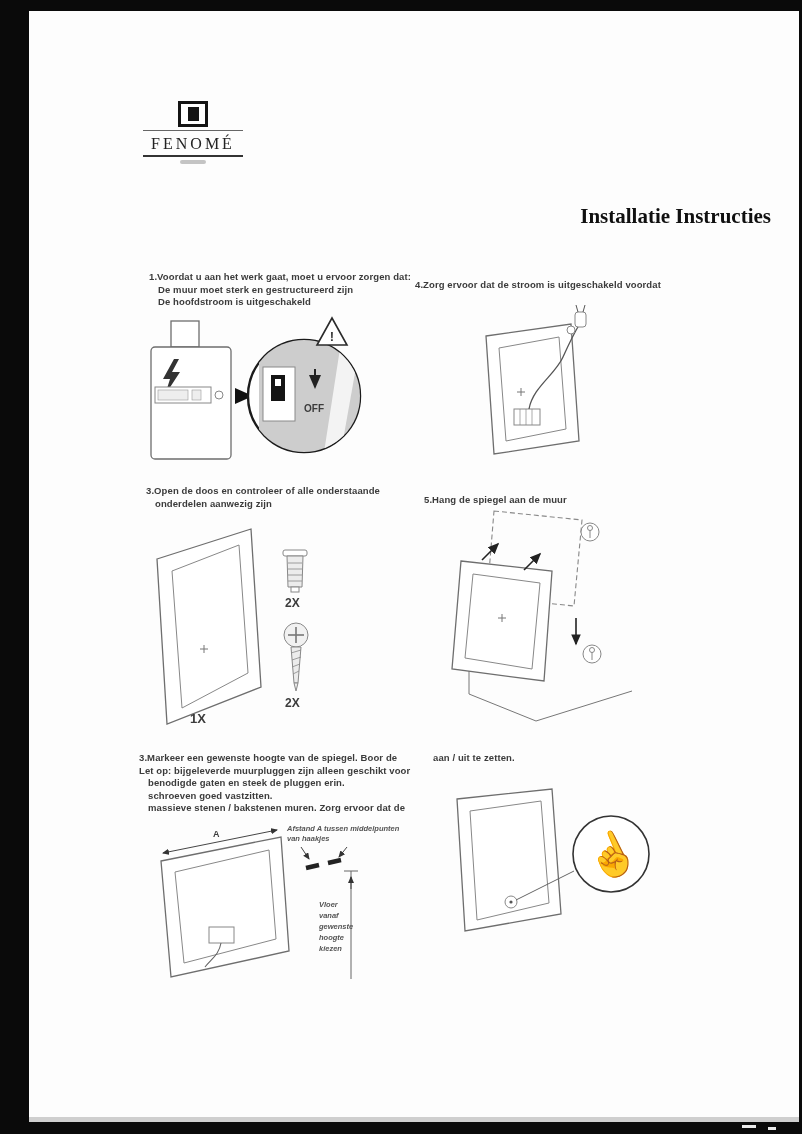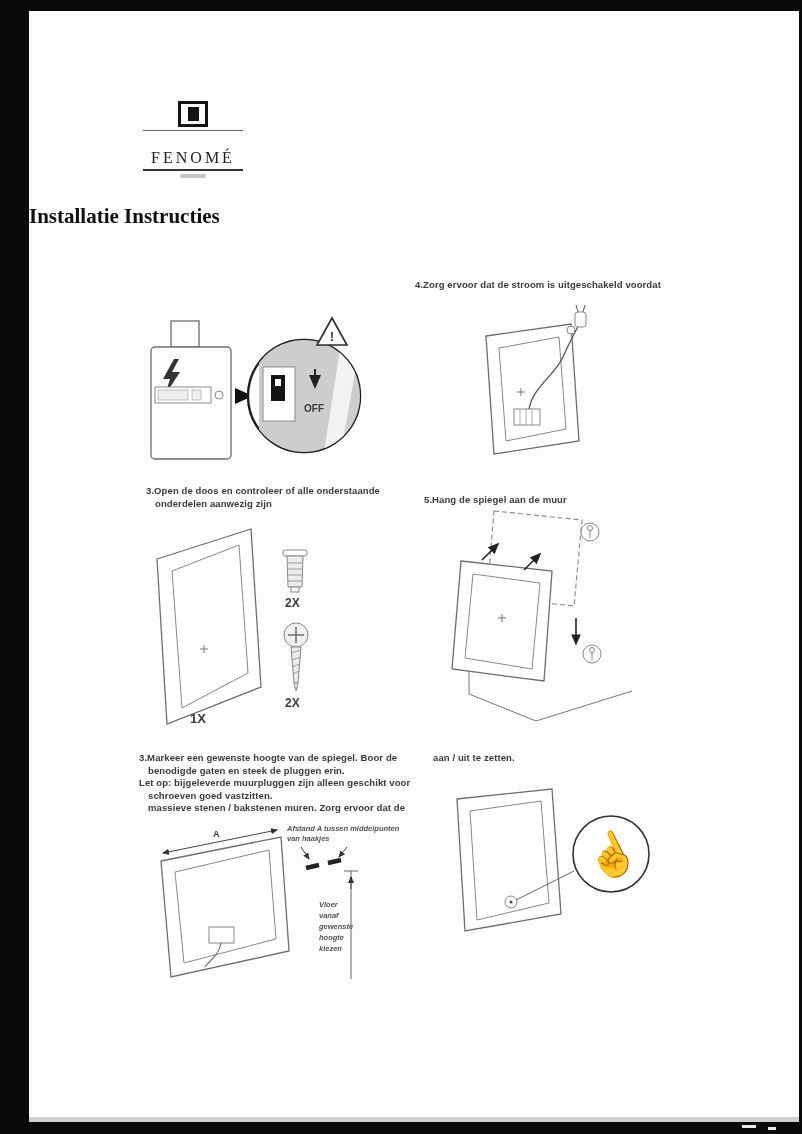--- a/index.html
+++ b/index.html
@@ -17,27 +17,27 @@
     background: #fdfdfd;
   }
   
   .logo { position: absolute; left: 114px; top: 90px; width: 100px; text-align: center; }
   .logo-mark { width: 30px; height: 26px; border: 3px solid #141414; margin: 0 auto 3px; display: flex; align-items: center; justify-content: center; background:#fff; }
   .logo-mark-inner { width: 11px; height: 14px; background: #141414; }
   .logo-text {
     font-family: "Liberation Serif", serif;
     font-size: 16px; letter-spacing: 3px; color: #222;
     border-top: 1px solid #666; border-bottom: 2px solid #333;
-    padding: 18px 0 2px;
+    padding: 4px 0 2px;
   }
   .logo-smudge { width: 26px; height: 4px; background: #c4c4c4; margin: 3px auto 0; border-radius: 2px; }
   
   .doc-title {
     position: absolute; left: 0; top: 193px; width: 742px;
-    text-align: left;
+    text-align: right;
     font-family: "Liberation Serif", serif;
     font-weight: bold; font-size: 21px; color: #101010;
   }
   
   .step-lines {
     position: absolute;
     font-size: 9.5px; font-weight: bold; color: #3b3b3b;
     line-height: 12.5px; letter-spacing: 0.1px;
   }
   .line.indent { padding-left: 9px; }
@@ -60,38 +60,43 @@
   <div class="logo">
     <div class="logo-mark">
       <div class="logo-mark-inner"></div>
     </div>
     <div class="logo-text">FENOMÉ</div>
     <div class="logo-smudge"></div>
   </div>
 
   <div class="doc-title">Installatie Instructies</div>
 
+  <div class="step-lines" style="left:120px; top:260px; width:320px">
+    <div class="line">1.Voordat u aan het werk gaat, moet u ervoor zorgen dat:</div>
+    <div class="line indent">De muur moet sterk en gestructureerd zijn</div>
+    <div class="line indent">De hoofdstroom is uitgeschakeld</div>
+  </div>
 
   <div class="step-lines" style="left:386px; top:268px; width:300px">
     <div class="line">4.Zorg ervoor dat de stroom is uitgeschakeld voordat</div>
   </div>
 
   <div class="step-lines" style="left:117px; top:474px; width:320px">
     <div class="line">3.Open de doos en controleer of alle onderstaande</div>
     <div class="line indent">onderdelen aanwezig zijn</div>
   </div>
 
   <div class="step-lines" style="left:395px; top:483px; width:300px">
     <div class="line">5.Hang de spiegel aan de muur</div>
   </div>
 
   <div class="step-lines" style="left:110px; top:741px; width:330px">
     <div class="line">3.Markeer een gewenste hoogte van de spiegel. Boor de</div>
+    <div class="line">Let op: bijgeleverde muurpluggen zijn alleen geschikt voor</div>
     <div class="line indent">benodigde gaten en steek de pluggen erin.</div>
-    <div class="line">Let op: bijgeleverde muurpluggen zijn alleen geschikt voor</div>
     <div class="line indent">schroeven goed vastzitten.</div>
     <div class="line indent">massieve stenen / bakstenen muren. Zorg ervoor dat de</div>
   </div>
 
   <div class="step-lines" style="left:395px; top:741px; width:300px">
     <div class="line indent">aan / uit te zetten.</div>
   </div>
 
   <svg class="illus" style="left:118px; top:302px" width="300" height="165" viewBox="0 0 300 165">
     <defs>

